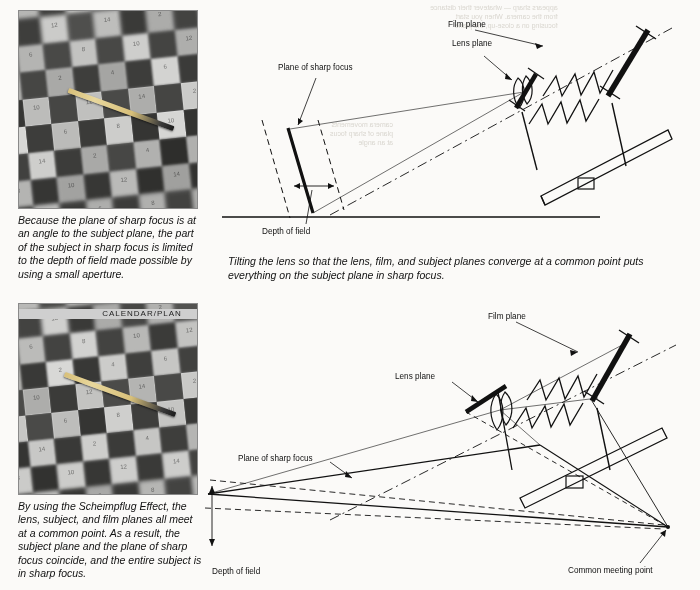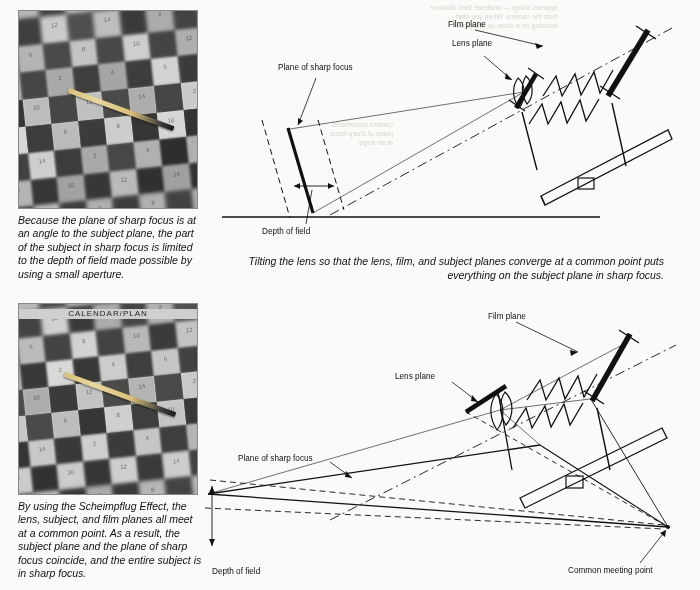--- a/index.html
+++ b/index.html
@@ -69,20 +69,21 @@
   }
   .banner {
     position: absolute;
     left: 0; width: 100%;
     background: #cfcfcf;
     color: #222;
     font-size: 8px;
     letter-spacing: 1px;
     text-align: center;
     font-family: "Liberation Sans", sans-serif;
+    padding-left: 34px;
   }
 
   
   .diagram-caption {
     position: absolute;
     font-style: italic;
     font-size: 10.5px;
     line-height: 13.6px;
     color: #111;
   }
@@ -443,13 +444,13 @@
     <path d="M352,478 l-7,-1 l1,-6 z" fill="#111"></path>
 
     <text x="488" y="319">Film plane</text>
     <text x="395" y="379">Lens plane</text>
     <text x="238" y="461">Plane of sharp focus</text>
     <text x="212" y="574">Depth of field</text>
     <text x="568" y="573">Common meeting point</text>
   </g>
 </svg>
 
-<div class="diagram-caption" style="left:234px; top:255px; width:430px;text-align:right;">Tilting the lens so that the lens, film, and subject planes converge at a common point puts everything on the subject plane in sharp focus.</div>
+<div class="diagram-caption" style="left:228px; top:255px; width:430px;">Tilting the lens so that the lens, film, and subject planes converge at a common point puts everything on the subject plane in sharp focus.</div>
 
 </body></html>

